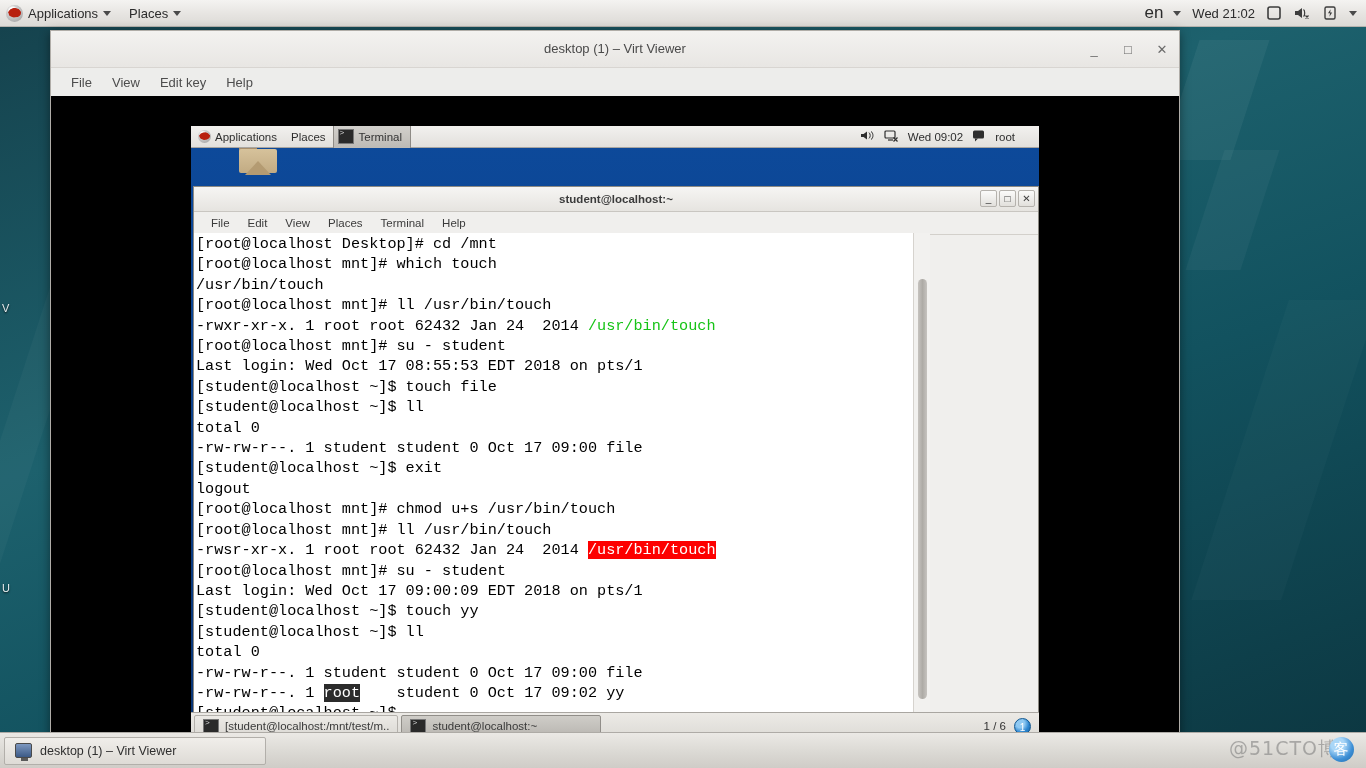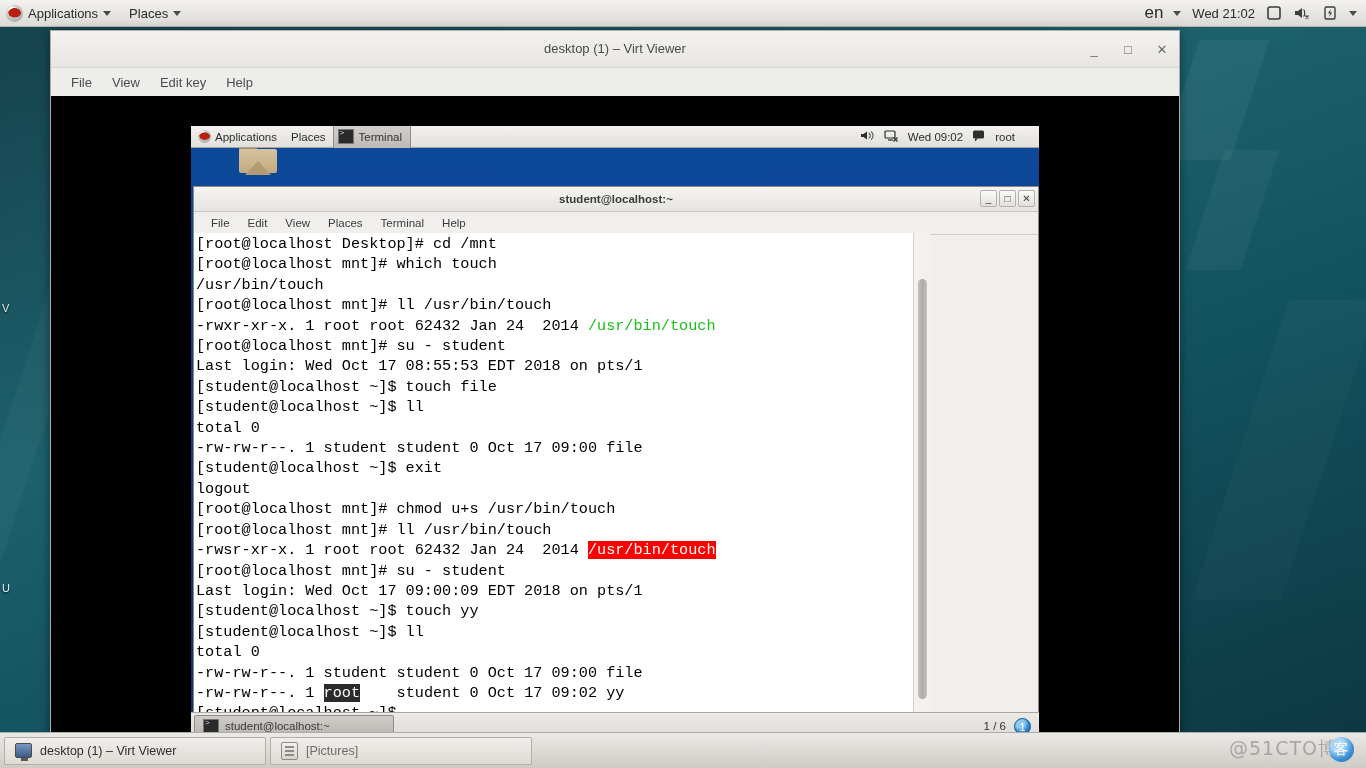--- a/index.html
+++ b/index.html
@@ -426,43 +426,43 @@
         </div>
         <div id="term-body">
           <div id="term-text"><div><span>[root@localhost Desktop]# cd /mnt</span></div><div><span>[root@localhost mnt]# which touch</span></div><div><span>/usr/bin/touch</span></div><div><span>[root@localhost mnt]# ll /usr/bin/touch</span></div><div><span>-rwxr-xr-x. 1 root root 62432 Jan 24  2014 </span><span class="g">/usr/bin/touch</span></div><div><span>[root@localhost mnt]# su - student</span></div><div><span>Last login: Wed Oct 17 08:55:53 EDT 2018 on pts/1</span></div><div><span>[student@localhost ~]$ touch file</span></div><div><span>[student@localhost ~]$ ll</span></div><div><span>total 0</span></div><div><span>-rw-rw-r--. 1 student student 0 Oct 17 09:00 file</span></div><div><span>[student@localhost ~]$ exit</span></div><div><span>logout</span></div><div><span>[root@localhost mnt]# chmod u+s /usr/bin/touch</span></div><div><span>[root@localhost mnt]# ll /usr/bin/touch</span></div><div><span>-rwsr-xr-x. 1 root root 62432 Jan 24  2014 </span><span class="redhl">/usr/bin/touch</span></div><div><span>[root@localhost mnt]# su - student</span></div><div><span>Last login: Wed Oct 17 09:00:09 EDT 2018 on pts/1</span></div><div><span>[student@localhost ~]$ touch yy</span></div><div><span>[student@localhost ~]$ ll</span></div><div><span>total 0</span></div><div><span>-rw-rw-r--. 1 student student 0 Oct 17 09:00 file</span></div><div><span>-rw-rw-r--. 1 </span><span class="invhl">root</span><span>    student 0 Oct 17 09:02 yy</span></div><div><span>[student@localhost ~]$</span></div></div>
           <div id="term-scrollbar">
             <div id="term-scroll-thumb"></div>
           </div>
         </div>
       </div>
 
       <div id="vm-bottom-panel">
+        <div class="taskbtn">
+          <span class="term-mini-icon"></span>
+          <span>[student@localhost:/mnt/test/m..</span>
+        </div>
         <div class="taskbtn active">
           <span class="term-mini-icon"></span>
           <span>student@localhost:~</span>
         </div>
         <div class="spacer"></div>
         <div id="vm-pager">
           <span>1 / 6</span>
           <span class="wsp-badge">1</span>
         </div>
       </div>
 
     </div>
   </div>
 </div>
 
 <div id="host-taskbar">
   <div class="host-taskbtn">
     <span class="monitor-icon"></span>
     <span>desktop (1) – Virt Viewer</span>
   </div>
-  <div class="host-taskbtn dim">
-    <span class="pictures-icon"></span>
-    <span>[Pictures]</span>
-  </div>
   <div class="spacer"></div>
 </div>
 
 <div id="watermark">
   <span>@51CTO博</span>
   <span class="wm-circle">客</span>
 </div>
 
 </body></html>

